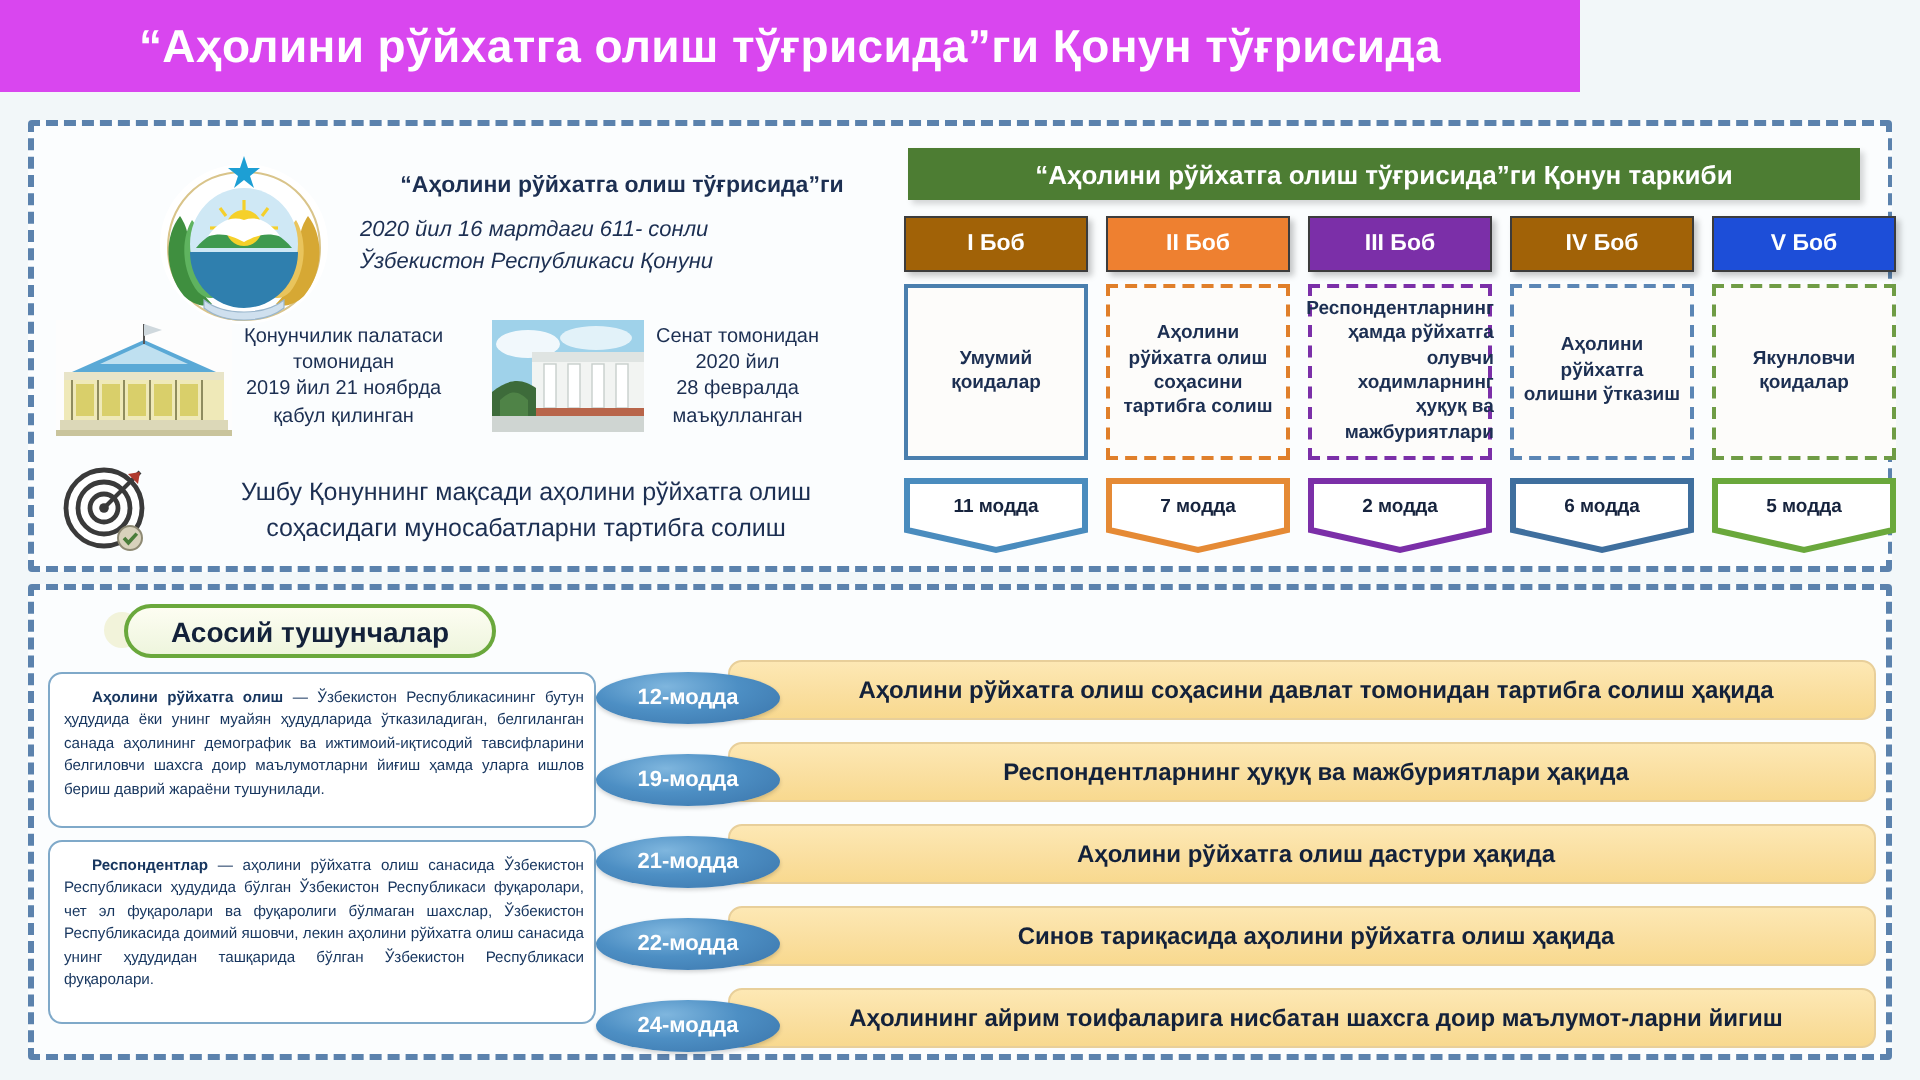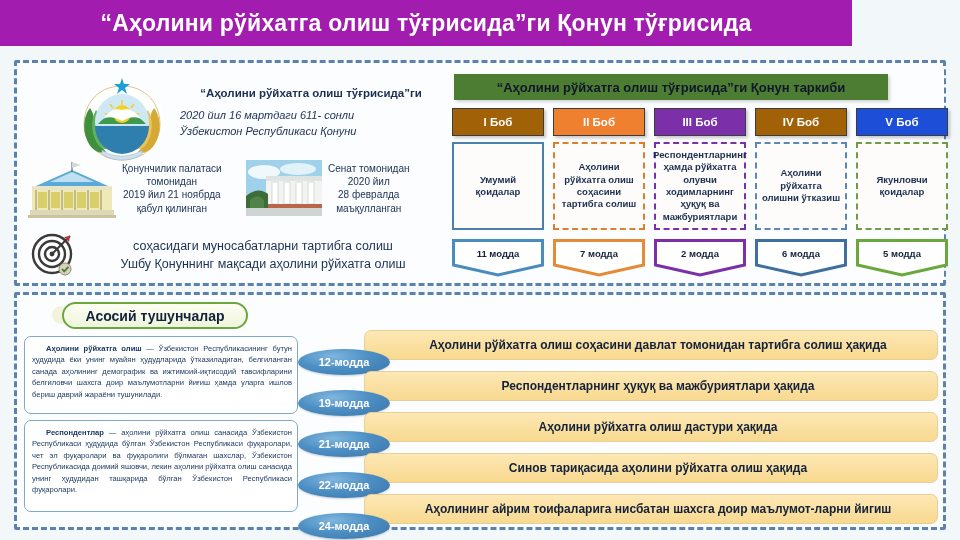--- a/index.html
+++ b/index.html
@@ -4,22 +4,22 @@
 <style>
   html,body{margin:0;padding:0;}
   body{
     width:960px;height:540px;overflow:hidden;
     background:#f2f7f9;
     font-family:"Liberation Sans","DejaVu Sans",sans-serif;
     position:relative;
   }
   
   .page-header{
-    position:absolute;left:0;top:0;width:852px;height:46px;
-    background:#a21caf;
+    position:absolute;left:0;top:0;width:790px;height:46px;
+    background:#d946ef;
     display:flex;align-items:center;justify-content:center;
   }
   .page-header .title{
     color:#ffffff;font-size:23px;font-weight:bold;letter-spacing:.2px;
     white-space:nowrap;
   }
   .header-underline{
     position:absolute;left:0;top:46px;width:960px;height:6px;background:#f2f7f9;
   }
   
@@ -66,22 +66,22 @@
     font-size:12.5px;color:#1c2f52;line-height:1.45;padding-left:10px;
     text-align:center;flex:1;
   }
 
   
   .struct-panel{
     position:absolute;left:438px;top:66px;width:506px;height:214px;
     background:#fbfdfe;
   }
   .struct-title{
-    position:absolute;left:454px;top:74px;width:434px;height:26px;
-    background:#4d7d33;color:#0f172a;font-size:13px;font-weight:bold;
+    position:absolute;left:454px;top:74px;width:476px;height:26px;
+    background:#4d7d33;color:#ffffff;font-size:13px;font-weight:bold;
     display:flex;align-items:center;justify-content:center;
     box-shadow:2px 2px 3px rgba(0,0,0,.16);
     box-sizing:border-box;white-space:nowrap;
   }
   .chap-row{position:absolute;left:452px;top:108px;width:496px;height:172px;}
   .chap{
     position:absolute;top:0;width:92px;
   }
   .chap .head{
     height:28px;display:flex;align-items:center;justify-content:center;
@@ -135,21 +135,21 @@
   .art-bar{
     position:absolute;left:66px;top:0;width:574px;height:30px;
     background:linear-gradient(180deg,#fde8b4 0%,#fadfa0 55%,#f8d98f 100%);
     border:1px solid #e8cf9a;border-radius:7px;
     display:flex;align-items:center;justify-content:center;
     box-sizing:border-box;padding:0 12px 0 26px;
     font-size:12px;font-weight:bold;color:#13213a;
     white-space:nowrap;
   }
   .art-badge{
-    position:absolute;left:0;top:19px;width:92px;height:26px;border-radius:50%;
+    position:absolute;left:0;top:6px;width:92px;height:26px;border-radius:50%;
     background:radial-gradient(ellipse at 38% 28%,#7fb6de 0%,#4d8fc4 45%,#3a74aa 100%);
     display:flex;align-items:center;justify-content:center;
     color:#ffffff;font-size:11px;font-weight:bold;
     box-shadow:0 1px 2px rgba(0,0,0,.18);
   }
 </style>
 </head>
 <body>
 
 <div class="page-header">
@@ -271,22 +271,22 @@
       <circle cx="22" cy="24" r="13" fill="#ffffff" stroke="#3a3a3a" stroke-width="2.4"></circle>
       <circle cx="22" cy="24" r="7" fill="#ffffff" stroke="#3a3a3a" stroke-width="2.4"></circle>
       <circle cx="22" cy="24" r="2.4" fill="#3a3a3a"></circle>
       <line x1="22" y1="24" x2="40" y2="6" stroke="#3a3a3a" stroke-width="2"></line>
       <path d="M40 6 l-1 6 l-5 -5 z" fill="#b03a2e"></path>
       <circle cx="35" cy="39" r="6" fill="#d8d2bc" stroke="#8e8a74" stroke-width="1"></circle>
       <path d="M32 39 l2.2 2.4 l4.2 -4.6" fill="none" stroke="#4a7d3a" stroke-width="1.8"></path>
     </svg>
   </div>
   <div class="goal-text">
+    <div>Ушбу Қонуннинг мақсади аҳолини рўйхатга олиш</div>
     <div>соҳасидаги муносабатларни тартибга солиш</div>
-    <div>Ушбу Қонуннинг мақсади аҳолини рўйхатга олиш</div>
   </div>
 </div>
 
 <div class="struct-panel"></div>
 <div class="struct-title">“Аҳолини рўйхатга олиш тўғрисида”ги Қонун таркиби</div>
 
 <div class="chap-row">
 
   <div class="chap" style="left:0px;">
     <div class="head" style="background:#a16207;">I Боб</div>
@@ -309,21 +309,21 @@
         <svg width="92" height="38" viewBox="0 0 92 38">
           <polygon points="1.5,1.5 90.5,1.5 90.5,26 46,36 1.5,26" fill="#ffffff" stroke="#e58a35" stroke-width="3"></polygon>
         </svg>
         <span style="position:relative">7 модда</span>
       </div>
     </div>
   </div>
 
   <div class="chap" style="left:202px;">
     <div class="head" style="background:#7b2fa8;">III Боб</div>
-    <div class="body" style="border:2px dashed #7b2fa8;">Респондентларнинг ҳамда рўйхатга олувчи ходимларнинг ҳуқуқ ва мажбуриятлари</div>
+    <div class="body" style="border:2px dashed #7b2fa8;text-align:right;">Респондентларнинг ҳамда рўйхатга олувчи ходимларнинг ҳуқуқ ва мажбуриятлари</div>
     <div class="banner-wrap">
       <div class="banner">
         <svg width="92" height="38" viewBox="0 0 92 38">
           <polygon points="1.5,1.5 90.5,1.5 90.5,26 46,36 1.5,26" fill="#ffffff" stroke="#7b2fa8" stroke-width="3"></polygon>
         </svg>
         <span style="position:relative">2 модда</span>
       </div>
     </div>
   </div>
 

